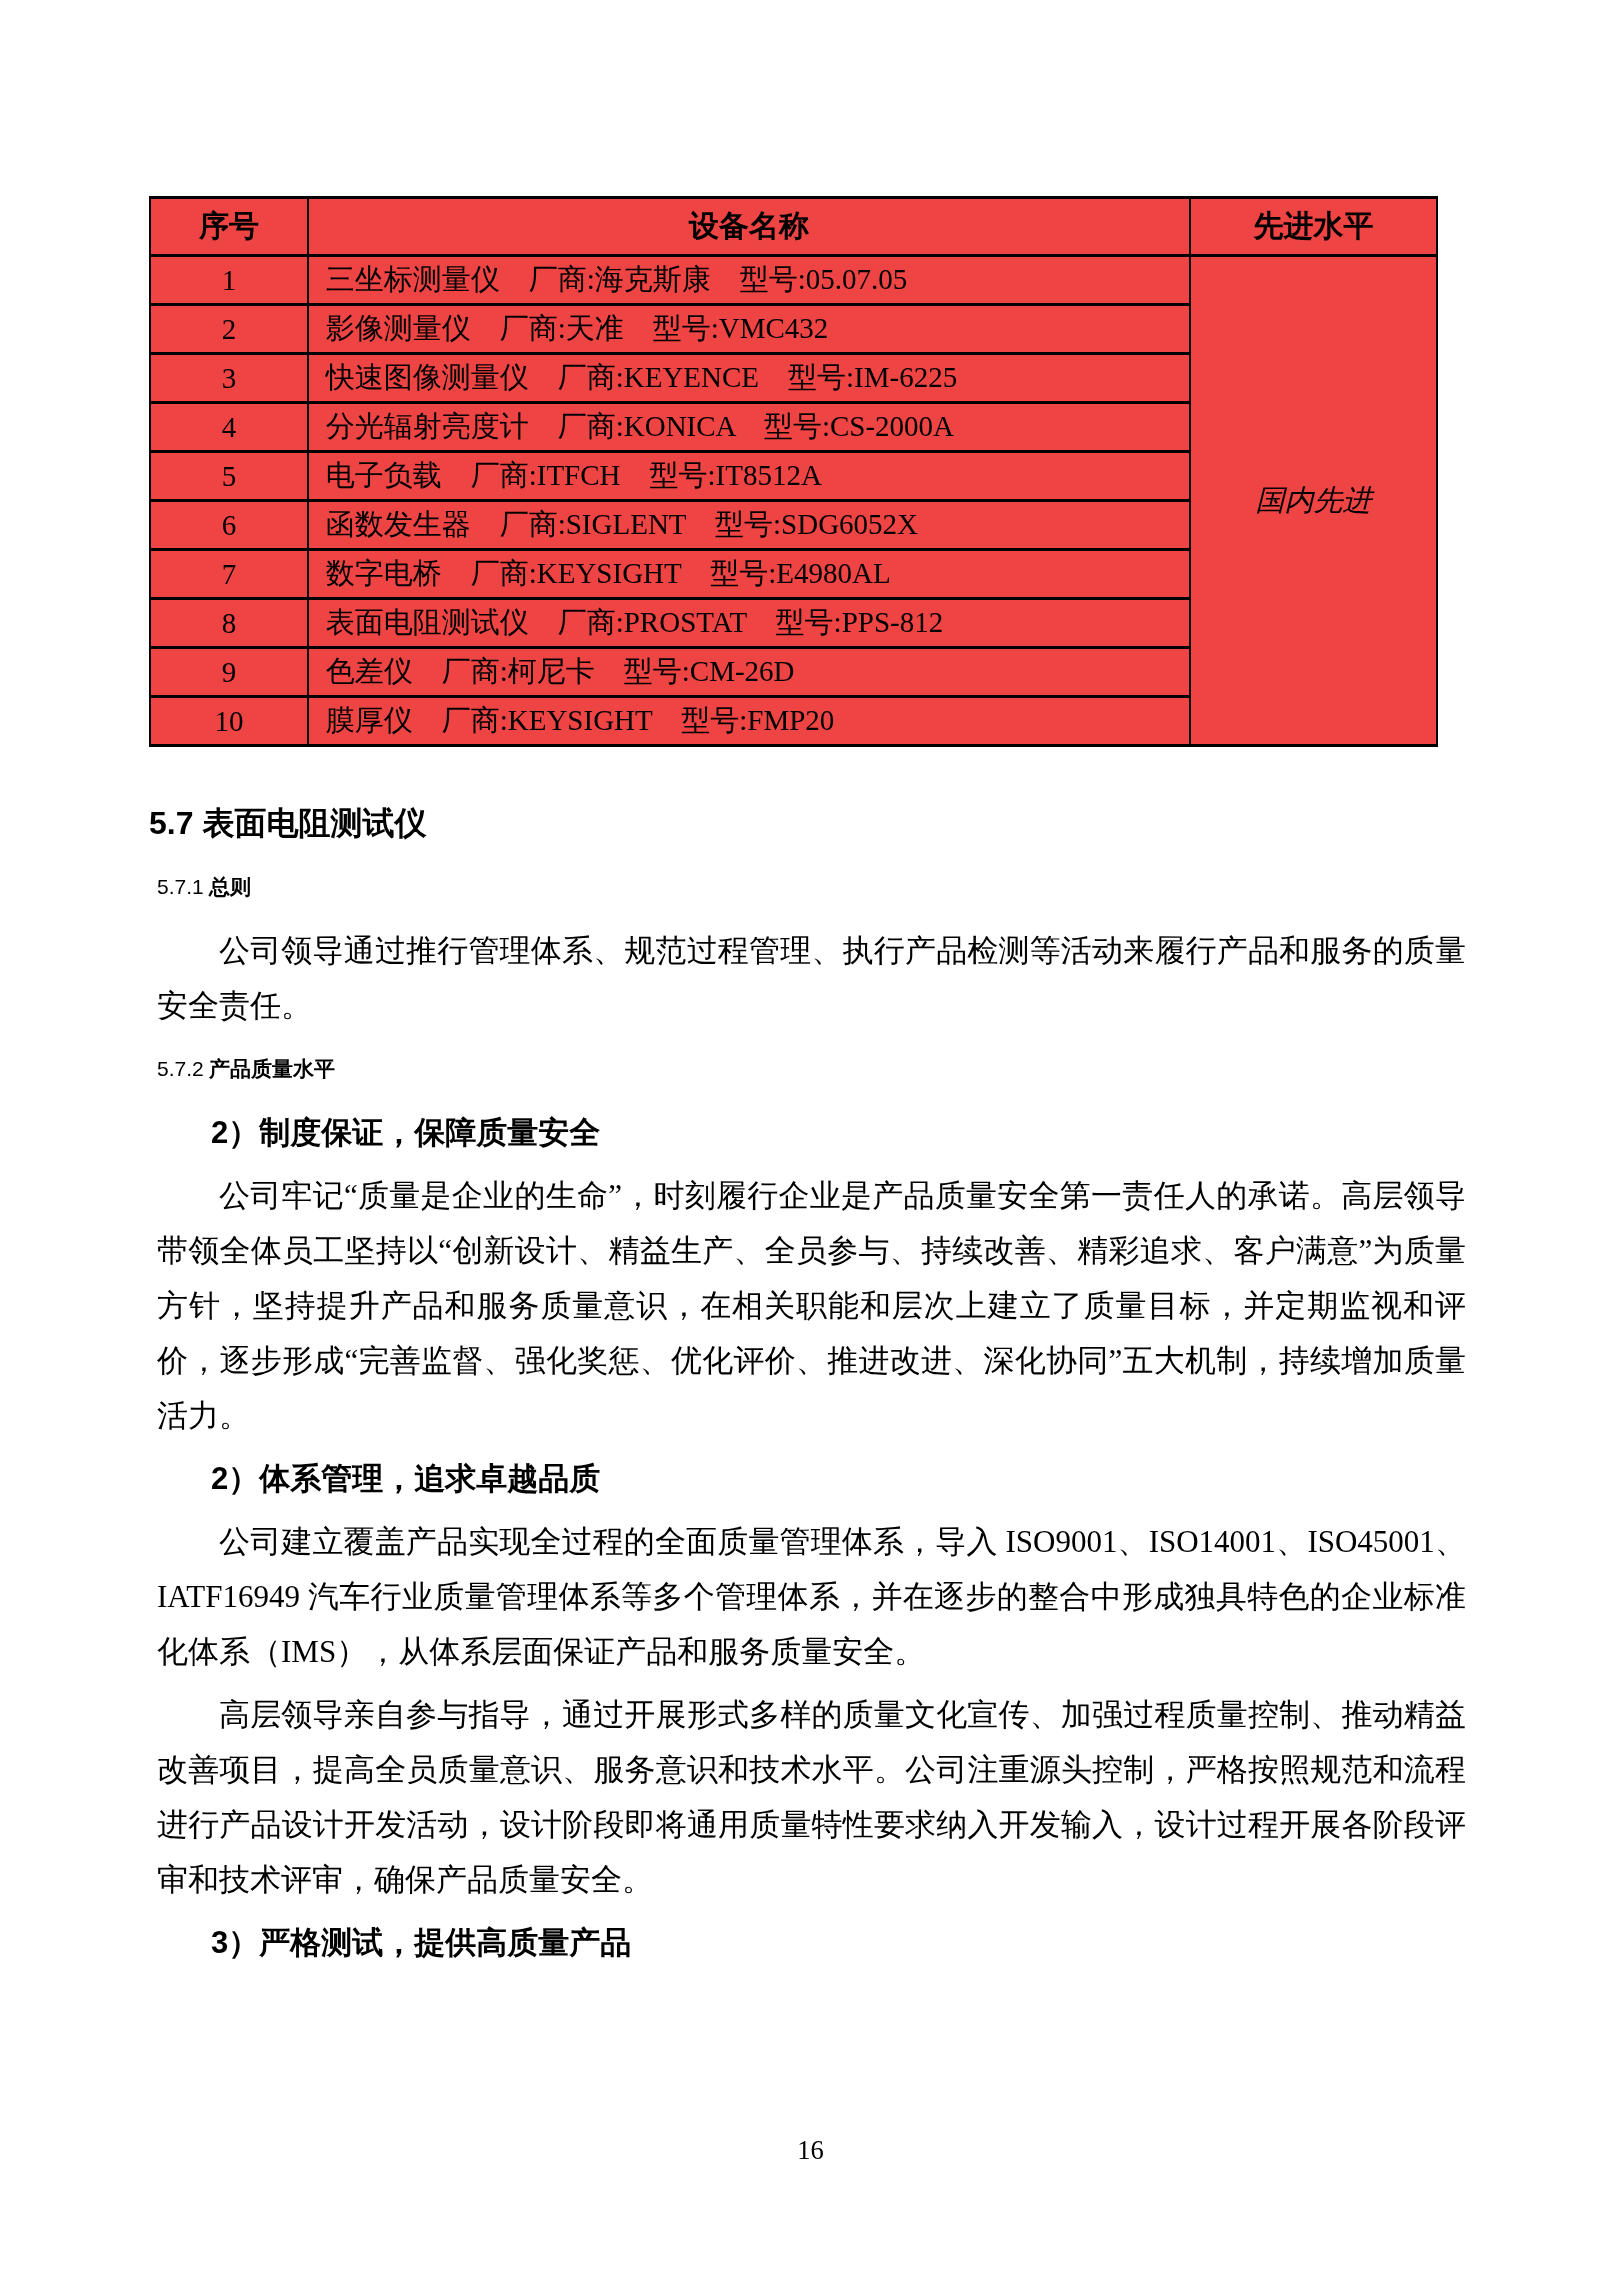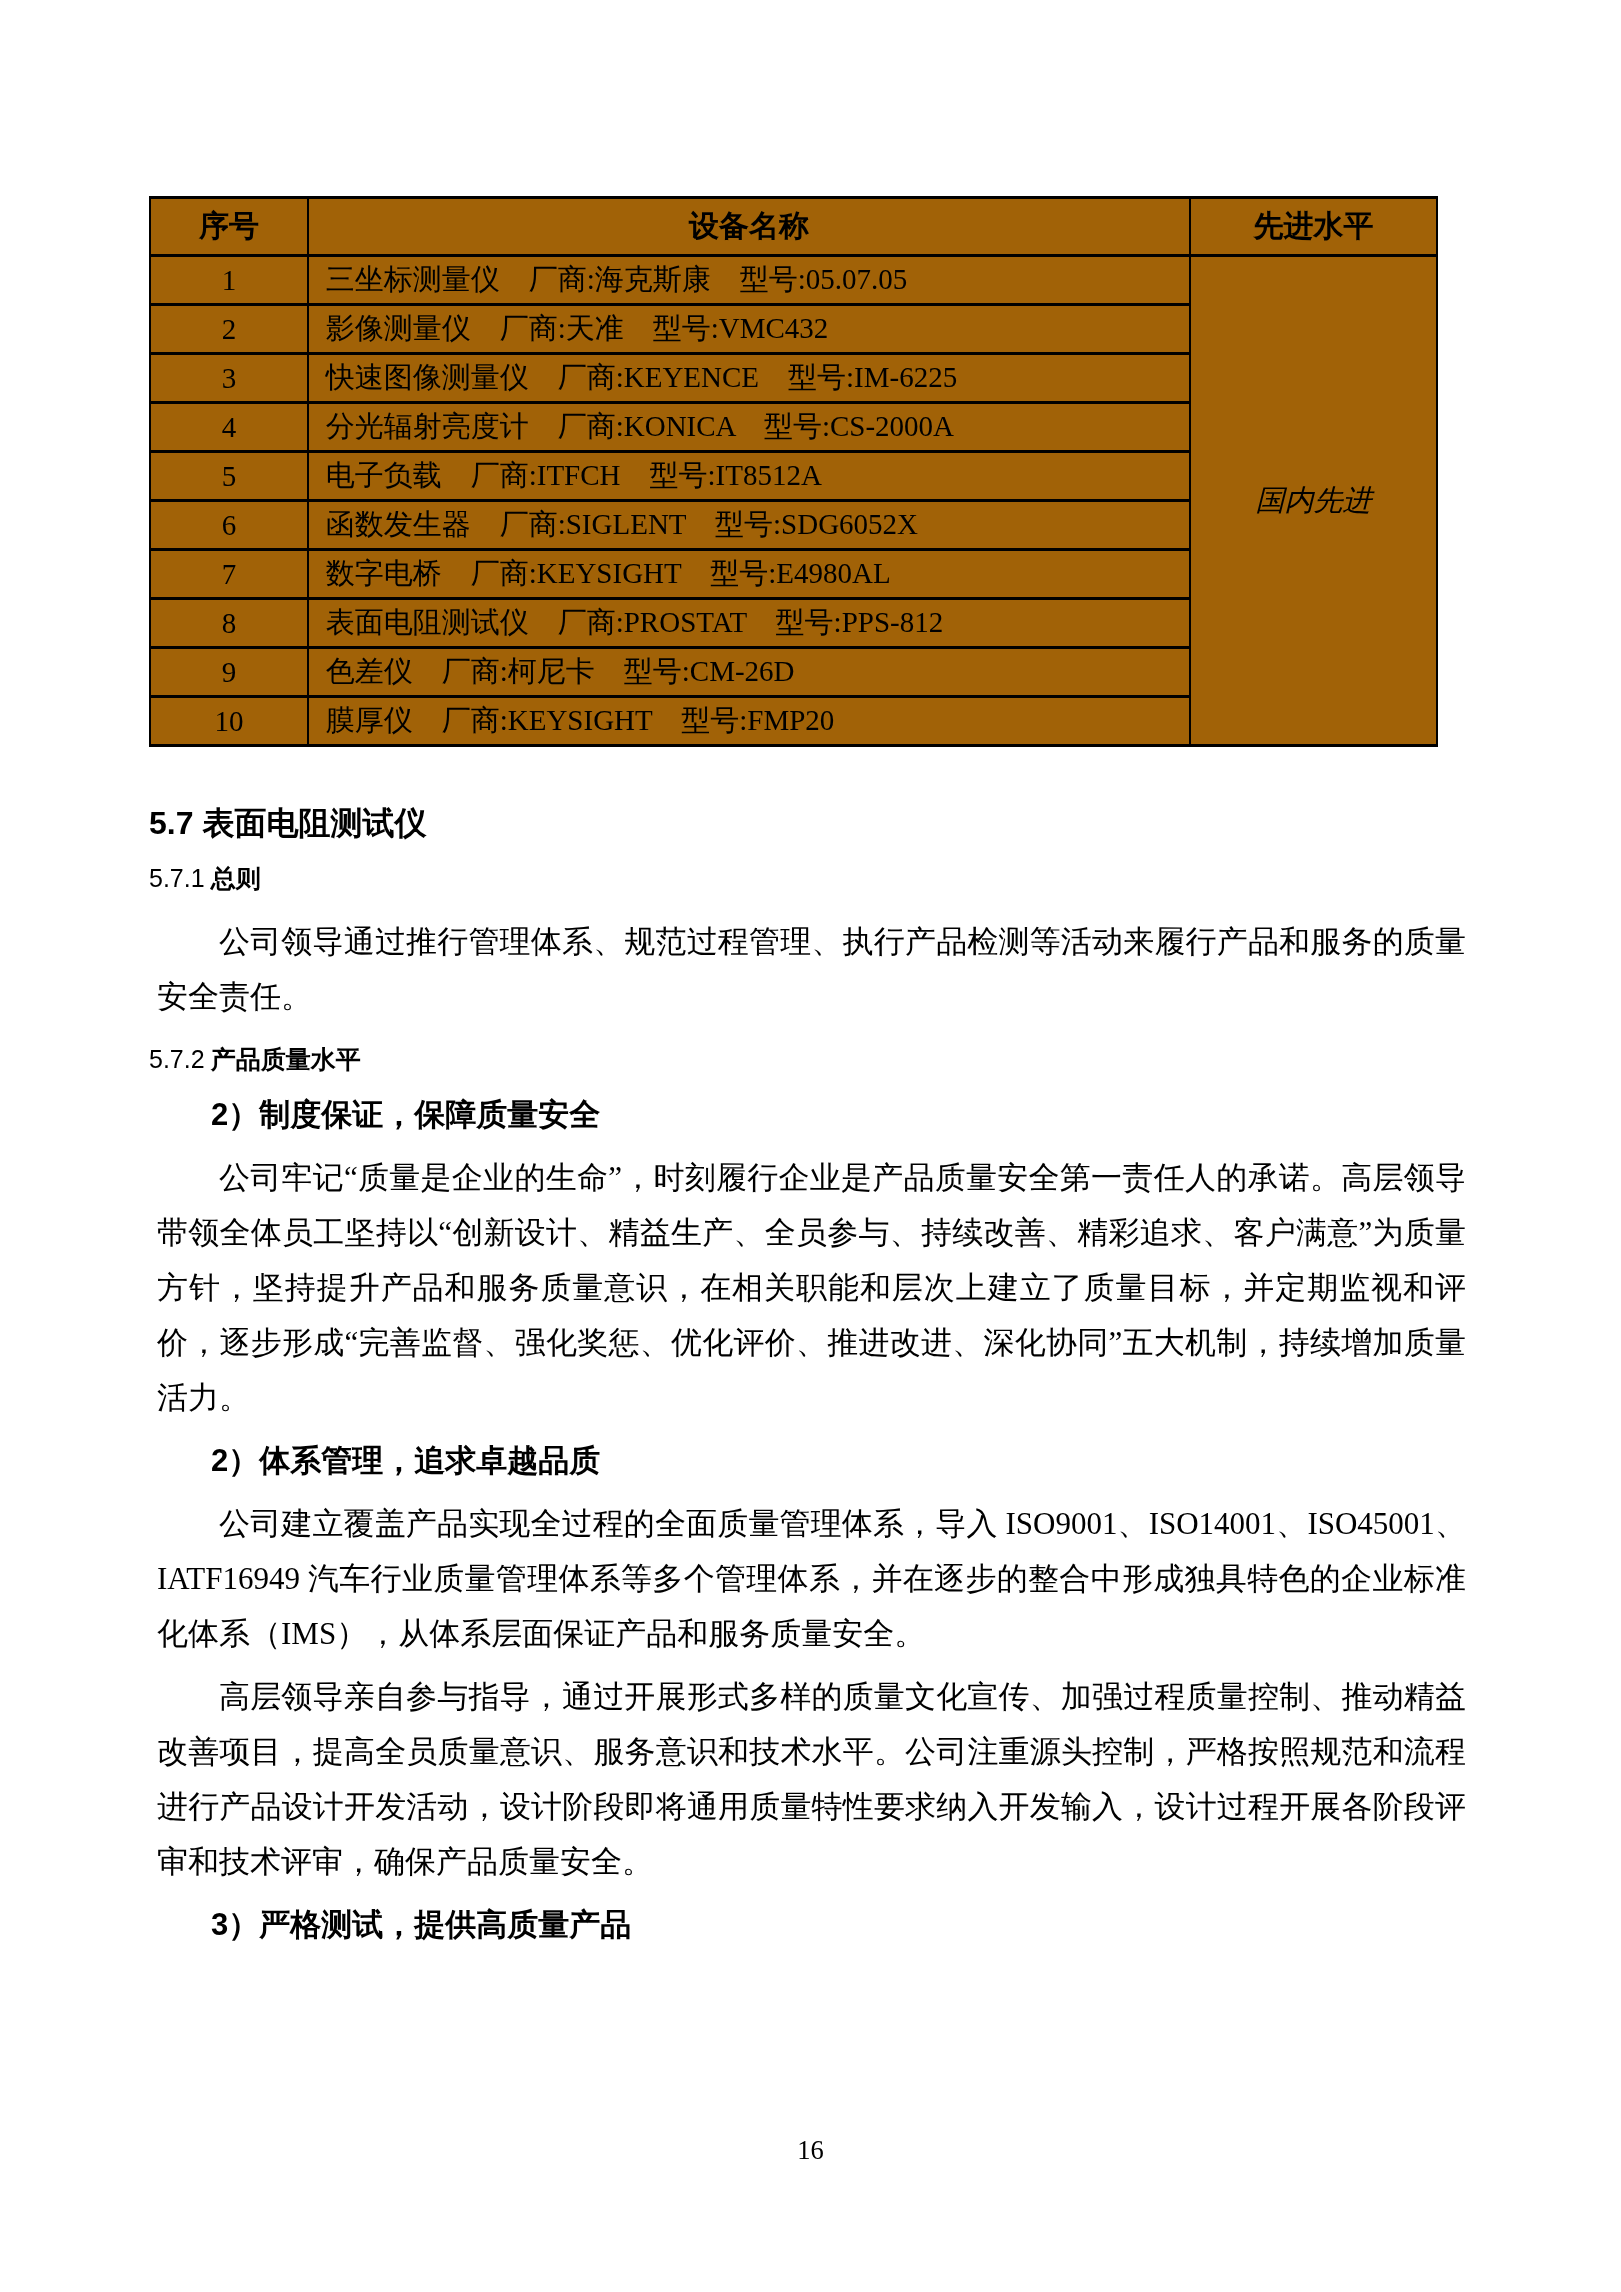--- a/index.html
+++ b/index.html
@@ -20,21 +20,21 @@
     width:1287px;
     border-collapse:collapse;
     table-layout:fixed;
   }
   .equip-table th, .equip-table td {
     border:2.9px solid #000;
     border-top-width:3.9px;
     border-bottom-width:3.9px;
     padding:0;
     vertical-align:middle;
-    background:#a16207;
+    background:#ef4444;
   }
   .equip-table th {
     height:55px;
     font-family:"Liberation Sans","DejaVu Sans",sans-serif;
     font-weight:bold;
     font-size:30px;
     text-align:center;
   }
   .equip-table td { height:46px; font-size:29px; }
   .cell-no    { text-align:center; }
@@ -49,23 +49,23 @@
   }
   .h-major {
     font-family:"Liberation Sans","DejaVu Sans",sans-serif;
     font-weight:bold;
     font-size:32px;
     line-height:55px;
     margin:0;
   }
   .h-major .h-num { font-family:"Liberation Sans","DejaVu Sans",sans-serif; font-weight:bold; }
   .h-minor {
-    font-size:25px;
+    font-size:21px;
     line-height:55px;
-    margin:0;
+    margin:8px;
   }
   .h-minor .h-num {
     font-family:"Liberation Sans","DejaVu Sans",sans-serif;
     font-weight:normal;
   }
   .h-minor .h-label {
     font-family:"Liberation Sans","DejaVu Sans",sans-serif;
     font-weight:bold;
   }
   .para {

